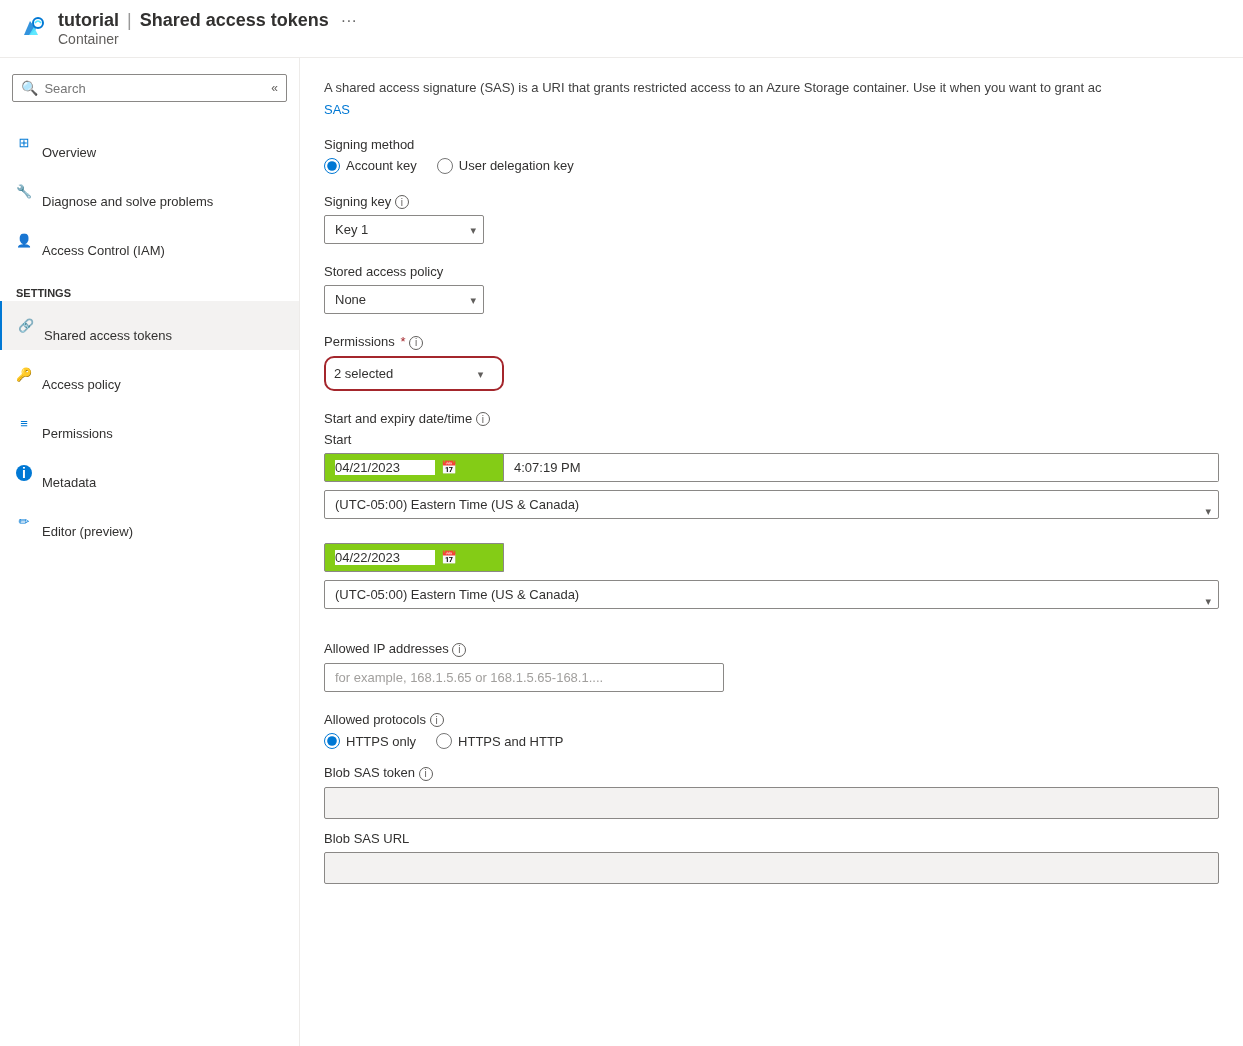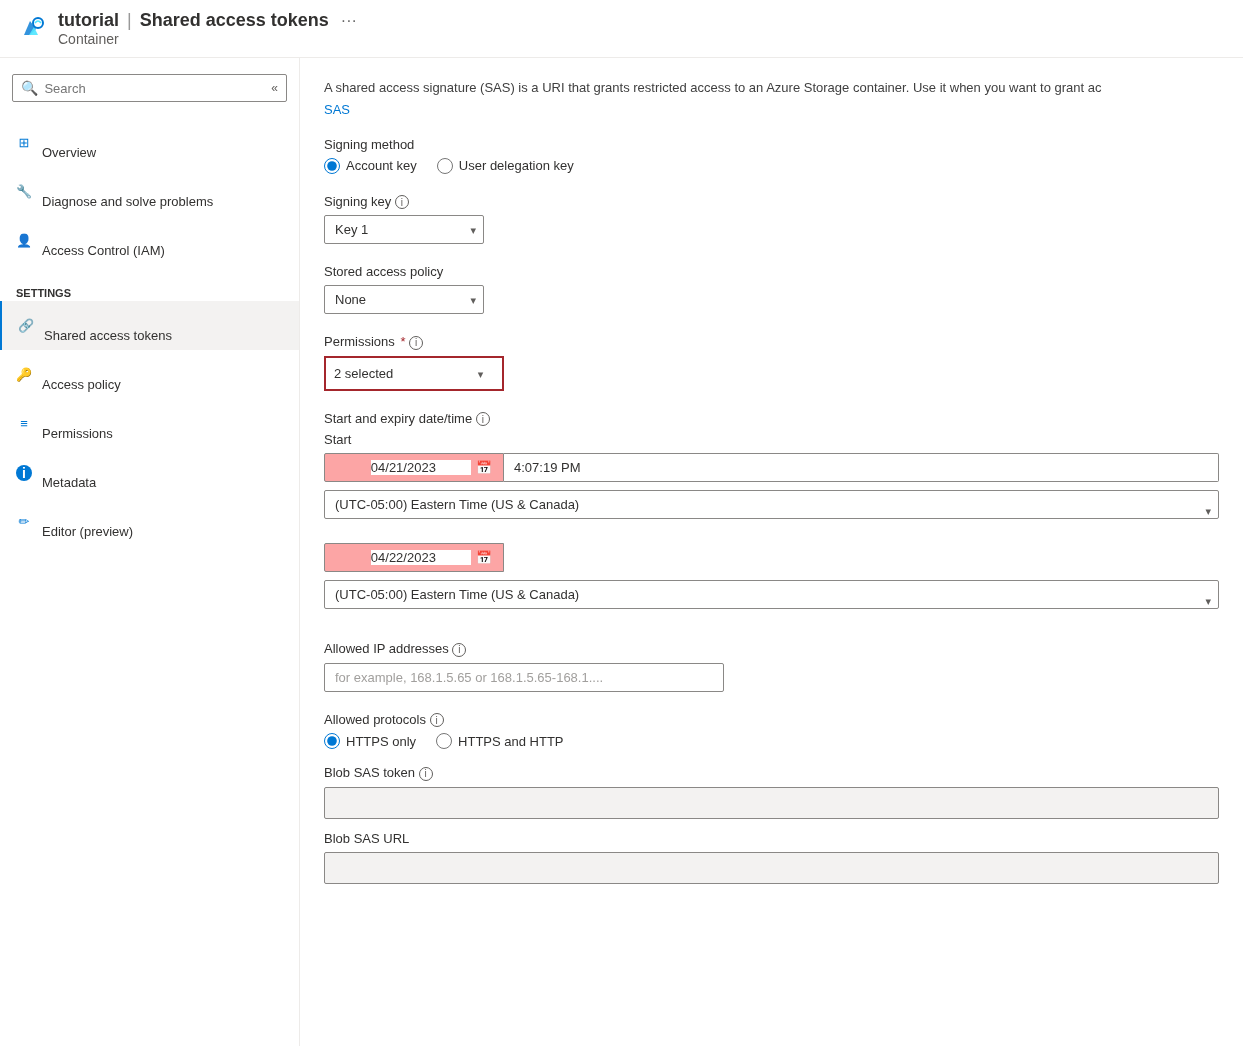--- a/index.html
+++ b/index.html
@@ -35,25 +35,25 @@
     .form-label { font-size: 13px; color: #323130; margin-bottom: 6px; font-weight: 400; }
 
     .radio-group { display: flex; align-items: center; gap: 20px; margin-bottom: 16px; }
     .radio-item { display: flex; align-items: center; gap: 6px; cursor: pointer; }
     .radio-item input[type="radio"] { accent-color: #0078d4; width: 16px; height: 16px; cursor: pointer; }
 
     .select-wrapper { position: relative; display: inline-block; }
     .select-wrapper select { appearance: none; border: 1px solid #8a8886; border-radius: 2px; padding: 6px 30px 6px 10px; font-size: 13px; color: #323130; background: #fff; cursor: pointer; min-width: 160px; outline: none; }
     .select-arrow { position: absolute; right: 8px; top: 50%; transform: translateY(-50%); pointer-events: none; color: #605e5c; font-size: 11px; }
 
-    .permissions-box { border: 2px solid #a4262c; border-radius: 0; padding: 8px; display: inline-block; }
+    .permissions-box { border: 2px solid #a4262c; border-radius: 10px; padding: 8px; display: inline-block; }
     .permissions-select { appearance: none; border: none; outline: none; font-size: 13px; color: #323130; background: #fff; cursor: pointer; min-width: 160px; padding-right: 24px; }
 
     .datetime-group { display: flex; gap: 0; margin-bottom: 8px; }
-    .date-input { border: 1px solid #8a8886; border-radius: 2px 0 0 2px; padding: 6px 10px; font-size: 13px; color: #323130; display: flex; align-items: center; gap: 6px; flex: 0 0 auto; min-width: 180px; background: #fca5a5; justify-content: flex-end; }
+    .date-input { border: 1px solid #8a8886; border-radius: 2px 0 0 2px; padding: 6px 10px; font-size: 13px; color: #323130; display: flex; align-items: center; gap: 6px; flex: 0 0 auto; min-width: 180px; background: #84cc16; }
     .date-input input { border: none; outline: none; font-size: 13px; color: #323130; width: 100px; }
     .date-icon { color: #605e5c; cursor: pointer; }
     .time-input { border: 1px solid #8a8886; border-left: none; border-radius: 0 2px 2px 0; padding: 6px 10px; font-size: 13px; color: #323130; flex: 1; background: #fff; }
     .time-input input { border: none; outline: none; font-size: 13px; color: #323130; width: 100%; }
 
     .timezone-select { width: 100%; appearance: none; border: 1px solid #8a8886; border-radius: 2px; padding: 6px 30px 6px 10px; font-size: 13px; color: #323130; background: #fff; cursor: pointer; outline: none; margin-bottom: 12px; }
     .timezone-wrapper { position: relative; margin-bottom: 12px; }
     .timezone-wrapper .select-arrow { position: absolute; right: 8px; top: 50%; transform: translateY(-50%); pointer-events: none; color: #605e5c; font-size: 11px; }
 
     .allowed-ip-input { border: 1px solid #8a8886; border-radius: 2px; padding: 6px 10px; font-size: 13px; color: #a19f9d; background: #fff; width: 400px; outline: none; }

